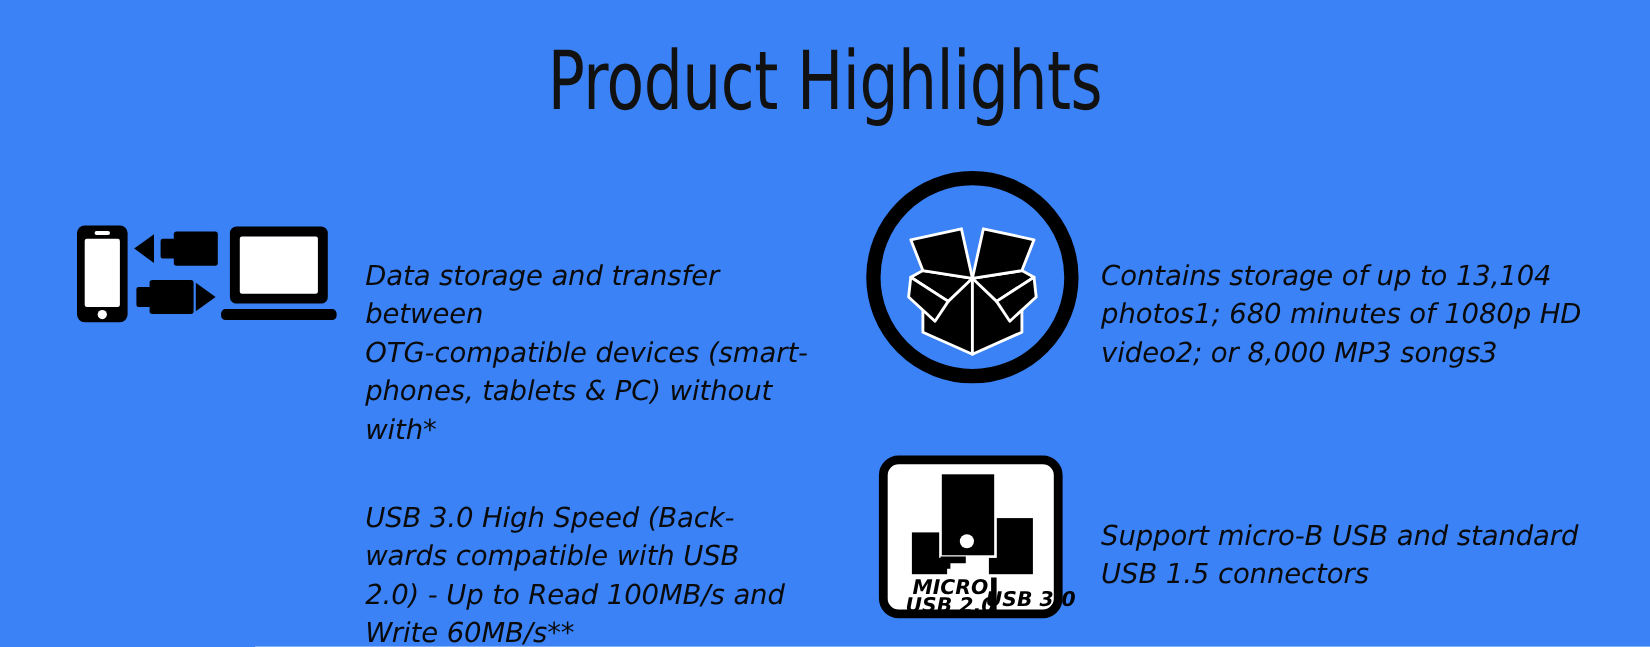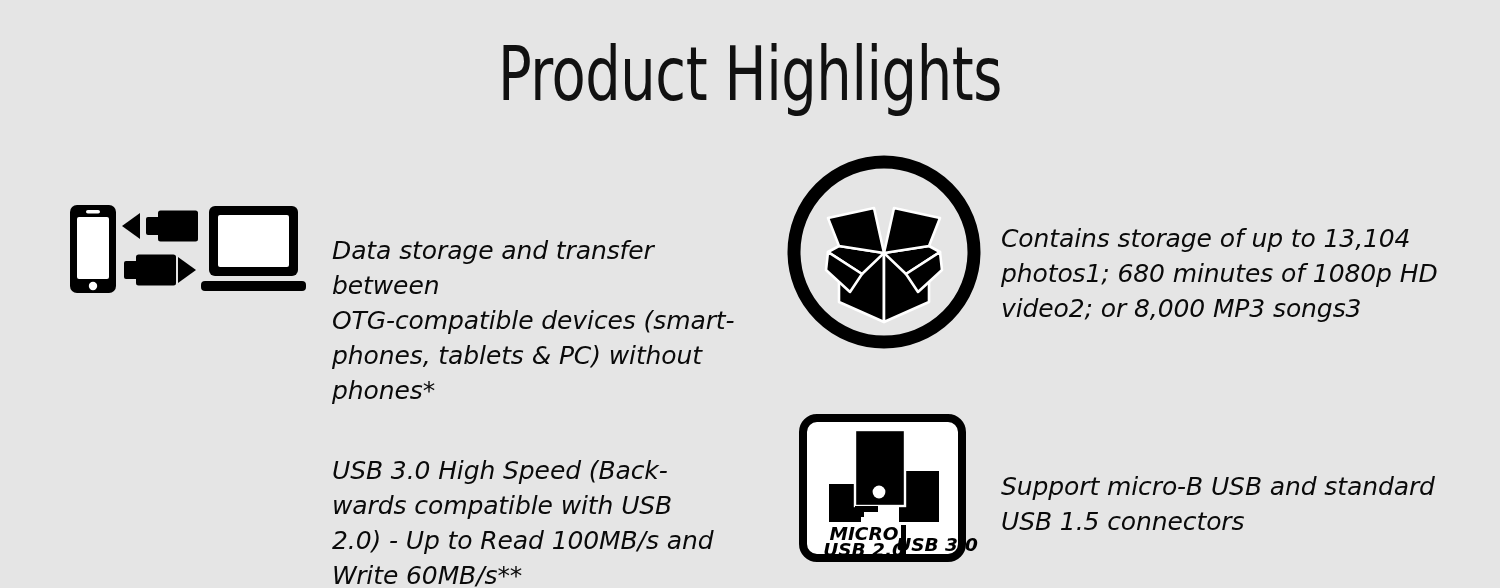--- a/index.html
+++ b/index.html
@@ -8,21 +8,21 @@
     background: #ffffff;
   }
   body {
     font-family: "Liberation Sans", sans-serif;
     color: #000000;
   }
   #page {
     position: relative;
     width: 1500px;
     height: 588px;
-    background: #e5e5e5;
+    background: #3b82f6;
     overflow: hidden;
   }
 
   
   .page-title {
     position: absolute;
     left: 0;
     top: 36px;
     width: 1500px;
     text-align: center;
@@ -52,21 +52,21 @@
     letter-spacing: -0.1px;
     margin-top: 45px;
   }
 
   
   #feature-otg-icon { left: 68px; top: 203px; width: 240px; height: 95px; }
   #feature-otg-text { left: 332px; top: 188px; width: 430px; }
 
   
   #feature-box-icon { left: 784px; top: 152px; width: 200px; height: 200px; }
-  #feature-box-text { left: 1001px; top: 176px; width: 440px; }
+  #feature-box-text { left: 1001px; top: 188px; width: 440px; }
 
   
   #feature-speed-text { left: 332px; top: 408px; width: 400px; }
 
   
   #feature-usb-icon { left: 798px; top: 413px; width: 169px; height: 150px; }
   #feature-usb-text { left: 1001px; top: 424px; width: 440px; }
 
   svg { display: block; overflow: visible; }
 </style>
@@ -104,21 +104,21 @@
         <rect x="150" y="12" width="71" height="52" rx="2" ry="2" fill="#fff"></rect>
         <rect x="133" y="78" width="105" height="10" rx="4" ry="4" fill="#000"></rect>
       </g>
     </svg>
   </div>
 
   <div class="feature-text" id="feature-otg-text">
     <div>Data storage and transfer between</div>
     <div>OTG-compatible devices (smart-</div>
     <div>phones, tablets &amp; PC) without</div>
-    <div>phones*</div>
+    <div>with*</div>
   </div>
 
   <div class="feature" id="feature-box-icon">
     <svg width="200" height="200" viewBox="0 0 200 200" xmlns="http://www.w3.org/2000/svg" aria-hidden="true">
       <circle cx="100" cy="100" r="90" fill="none" stroke="#000" stroke-width="13"></circle>
       <g fill="#000" stroke="#fff" stroke-width="2.6" stroke-linejoin="round">
 
         <polygon points="55,94 100,101 100,170 55,150"></polygon>
 
         <polygon points="145,94 100,101 100,170 145,150"></polygon>

